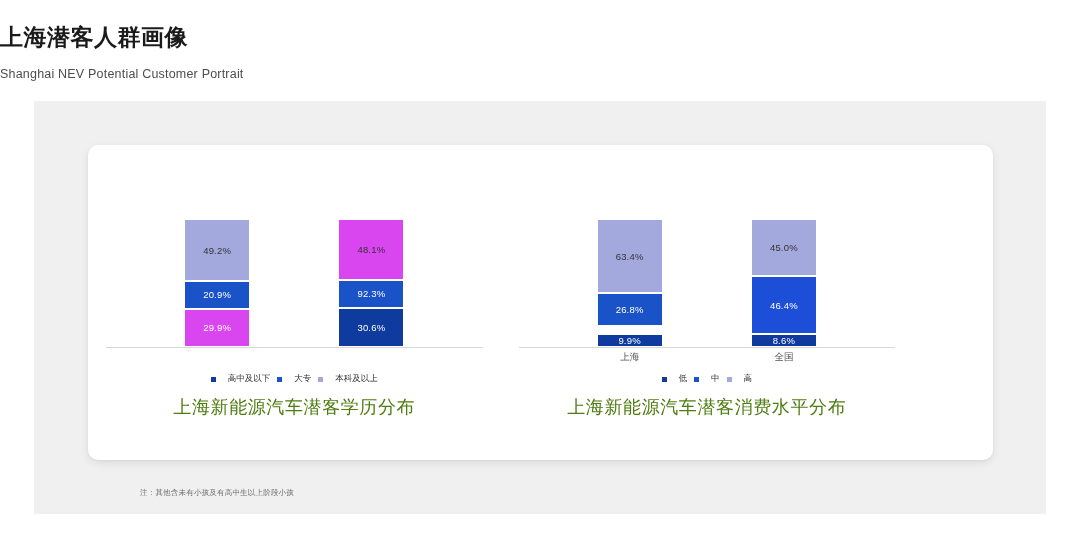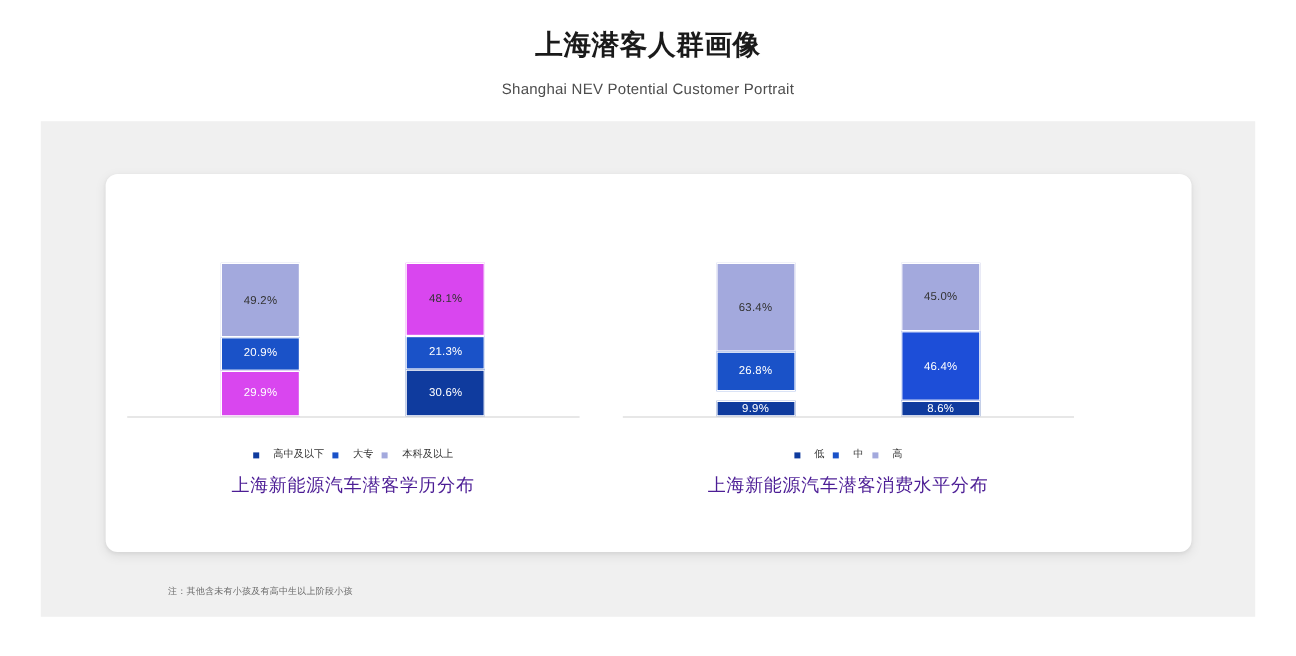--- a/index.html
+++ b/index.html
@@ -14,21 +14,20 @@
     overflow: hidden;
     position: relative;
   }
 
   
   .header {
     position: absolute;
     top: 22px;
     left: 0;
     width: 1080px;
-    text-align: center;
   }
   .header-title {
     font-size: 23px;
     font-weight: bold;
     color: #1a1a1a;
     letter-spacing: 0.5px;
     line-height: 30px;
   }
   .header-subtitle {
     font-size: 12.5px;
@@ -173,22 +172,22 @@
     height: 5px;
     display: inline-block;
   }
 
   .chart-caption {
     position: absolute;
     left: 0;
     right: 0;
     top: 250px;
     text-align: center;
-    font-size: 15px;
-    color: #4c1d95;
+    font-size: 18px;
+    color: #4d7c0f;
     letter-spacing: 0.6px;
   }
 
   
   .footnote {
     position: absolute;
     left: 52px;
     top: 343px;
     font-size: 7.5px;
     color: #6b6b6b;
@@ -217,21 +216,21 @@
               <div class="bar-stack">
                 <div class="seg seg-high" style="flex: 0.492 1 0%; background: rgb(163, 169, 221);">49.2%</div>
                 <div class="seg seg-mid" style="flex: 0.209 1 0%; background: rgb(26, 82, 200);">20.9%</div>
                 <div class="seg seg-low" style="flex: 0.299 1 0%; background: #d946ef;">29.9%</div>
               </div>
             </div>
 
             <div class="bar-col">
               <div class="bar-stack">
                 <div class="seg seg-high" style="flex: 0.481 1 0%; background: #d946ef;">48.1%</div>
-                <div class="seg seg-mid" style="flex: 0.213 1 0%; background: rgb(26, 82, 200);">21.3%</div>
+                <div class="seg seg-mid" style="flex: 0.213 1 0%; background: rgb(26, 82, 200);">92.3%</div>
                 <div class="seg seg-low" style="flex: 0.306 1 0%; background: rgb(15, 59, 158);">30.6%</div>
               </div>
             </div>
 
           </div>
         </div>
 
         <div class="axis-line" style="background: rgb(216, 216, 216);"></div>
 
         <div class="legend">
@@ -270,20 +269,24 @@
                 <div class="seg seg-mid" style="flex: 0.464 1 0%; background: #1d4ed8;">46.4%</div>
                 <div class="seg seg-low" style="flex: 0.086 1 0%; background: rgb(15, 59, 158);">8.6%</div>
               </div>
             </div>
 
           </div>
         </div>
 
         <div class="axis-line" style="background: rgb(216, 216, 216);"></div>
 
+        <div class="cat-labels">
+          <div class="cat-label">上海</div>
+          <div class="cat-label">全国</div>
+        </div>
 
         <div class="legend">
           <div class="legend-item">
             <span class="legend-swatch" style="background: rgb(15, 59, 158);"></span>
             <span>低</span>
           </div>
           <div class="legend-item">
             <span class="legend-swatch" style="background: rgb(26, 82, 200);"></span>
             <span>中</span>
           </div>

